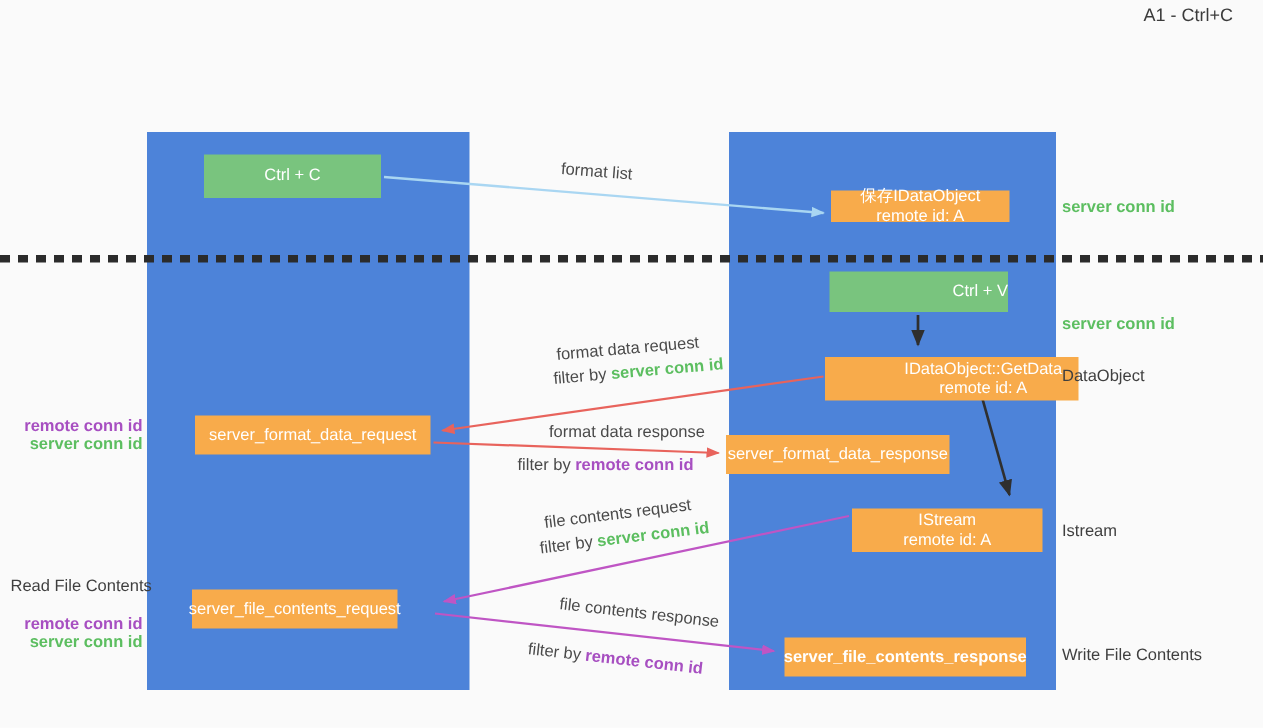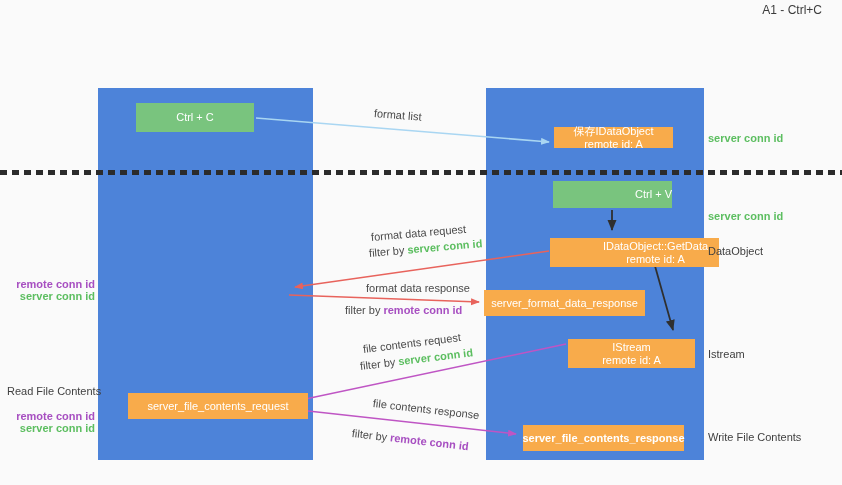--- a/index.html
+++ b/index.html
@@ -27,23 +27,23 @@
           justify-content:center; color:#fff; font-size:11px; line-height:13px;
           text-align:center; z-index:3; white-space:nowrap; }
   .node.green  { background:#79c47e; }
   .node.orange { background:#f8ab4b; }
 
   .n-ctrl-c   { left:136px; top:103px; width:118px; height:29px; }
   .n-save-do  { left:554px; top:127px; width:119px; height:21px; }
   .n-ctrl-v   { left:553px; top:181px; width:119px; height:27px;align-items:flex-end; }
   .n-getdata  { left:550px; top:238px; width:127px; height:29px;padding-left:42px; }
   .n-fmt-req  { left:130px; top:277px; width:157px; height:26px; }
-  .n-fmt-resp { left:484px; top:290px; width:161px; height:26px; }
+  .n-fmt-resp { left:484px; top:290px; width:149px; height:26px; }
   .n-istream  { left:568px; top:339px; width:127px; height:29px; }
-  .n-file-req { left:128px; top:393px; width:180px; height:26px; }
+  .n-file-req { left:128px; top:393px; width:137px; height:26px; }
   .n-file-resp{ left:523px; top:425px; width:161px; height:26px;font-weight:bold; }
 
   .side-label { position:absolute; font-size:11px; font-weight:bold; z-index:3; white-space:nowrap; }
   .green-text  { color:#5cbe60; }
   .purple-text { color:#a74fc1; }
   .plain { color:#3f3f3f; font-weight:normal; }
   .right-col { left:708px; }
   .left-col  { left:0; width:95px; text-align:right; }
 
   .arrow-label { position:absolute; font-size:11px; color:#4a4a4a; z-index:3;
@@ -101,20 +101,23 @@
 
   <div class="node green n-ctrl-v">
     <span>Ctrl + V</span>
   </div>
 
   <div class="node orange n-getdata">
     <span>IDataObject::GetData</span>
     <span>remote id: A</span>
   </div>
 
+  <div class="node orange n-fmt-req">
+    <span>server_format_data_request</span>
+  </div>
 
   <div class="node orange n-fmt-resp">
     <span>server_format_data_response</span>
   </div>
 
   <div class="node orange n-istream">
     <span>IStream</span>
     <span>remote id: A</span>
   </div>
 

